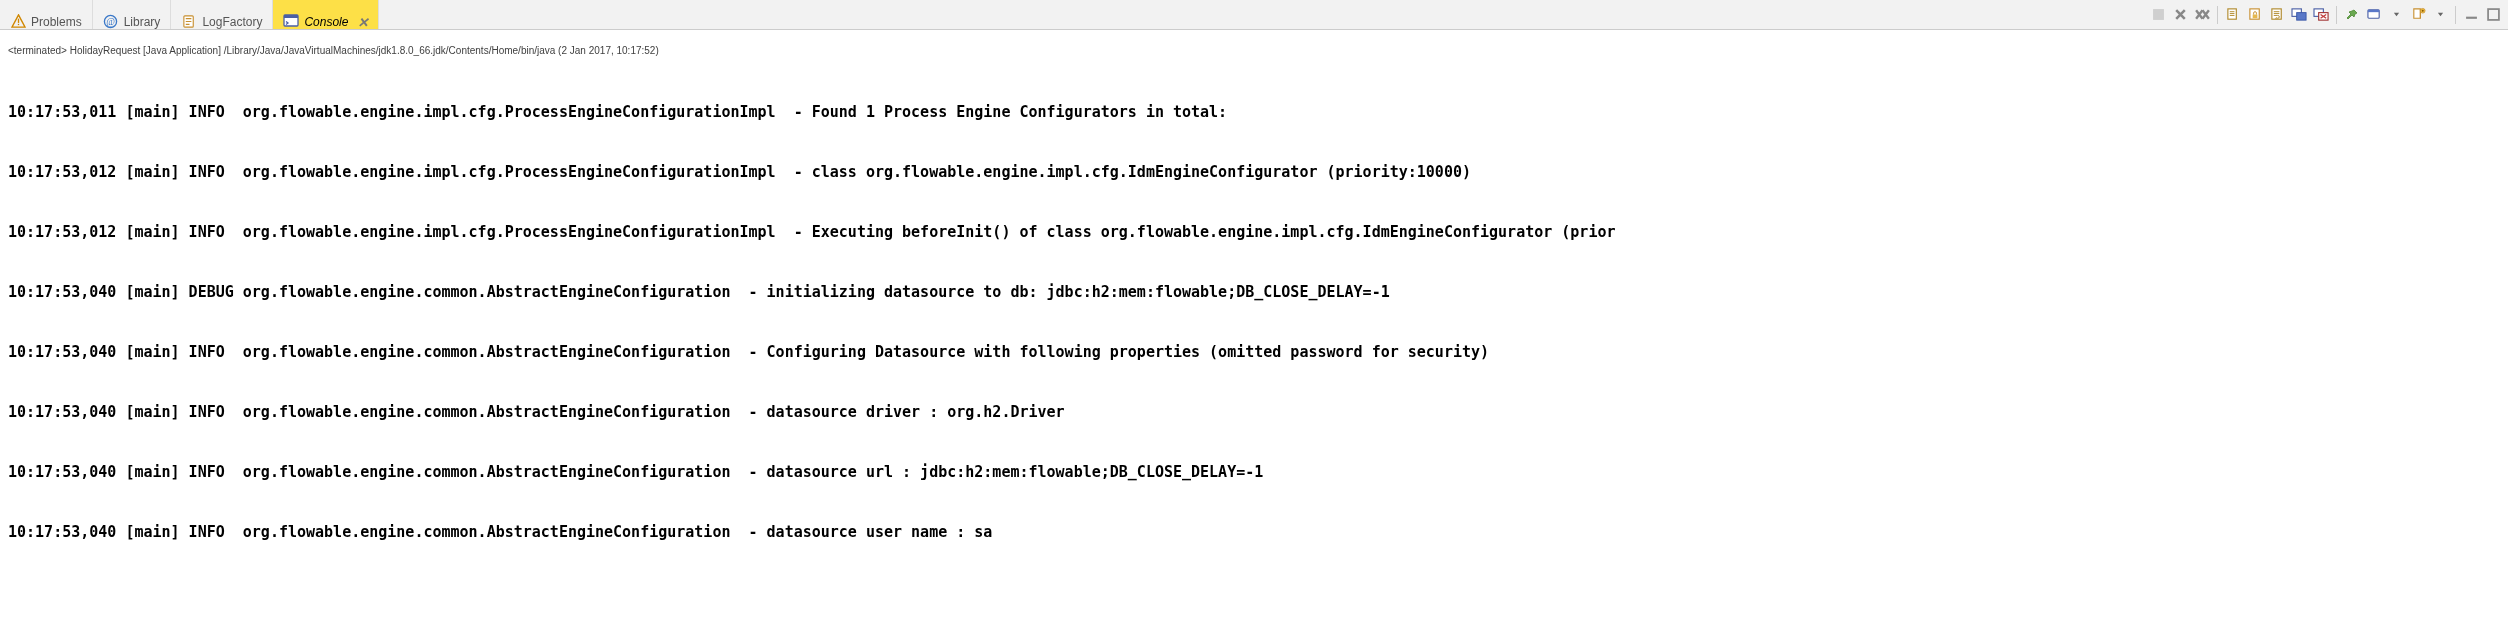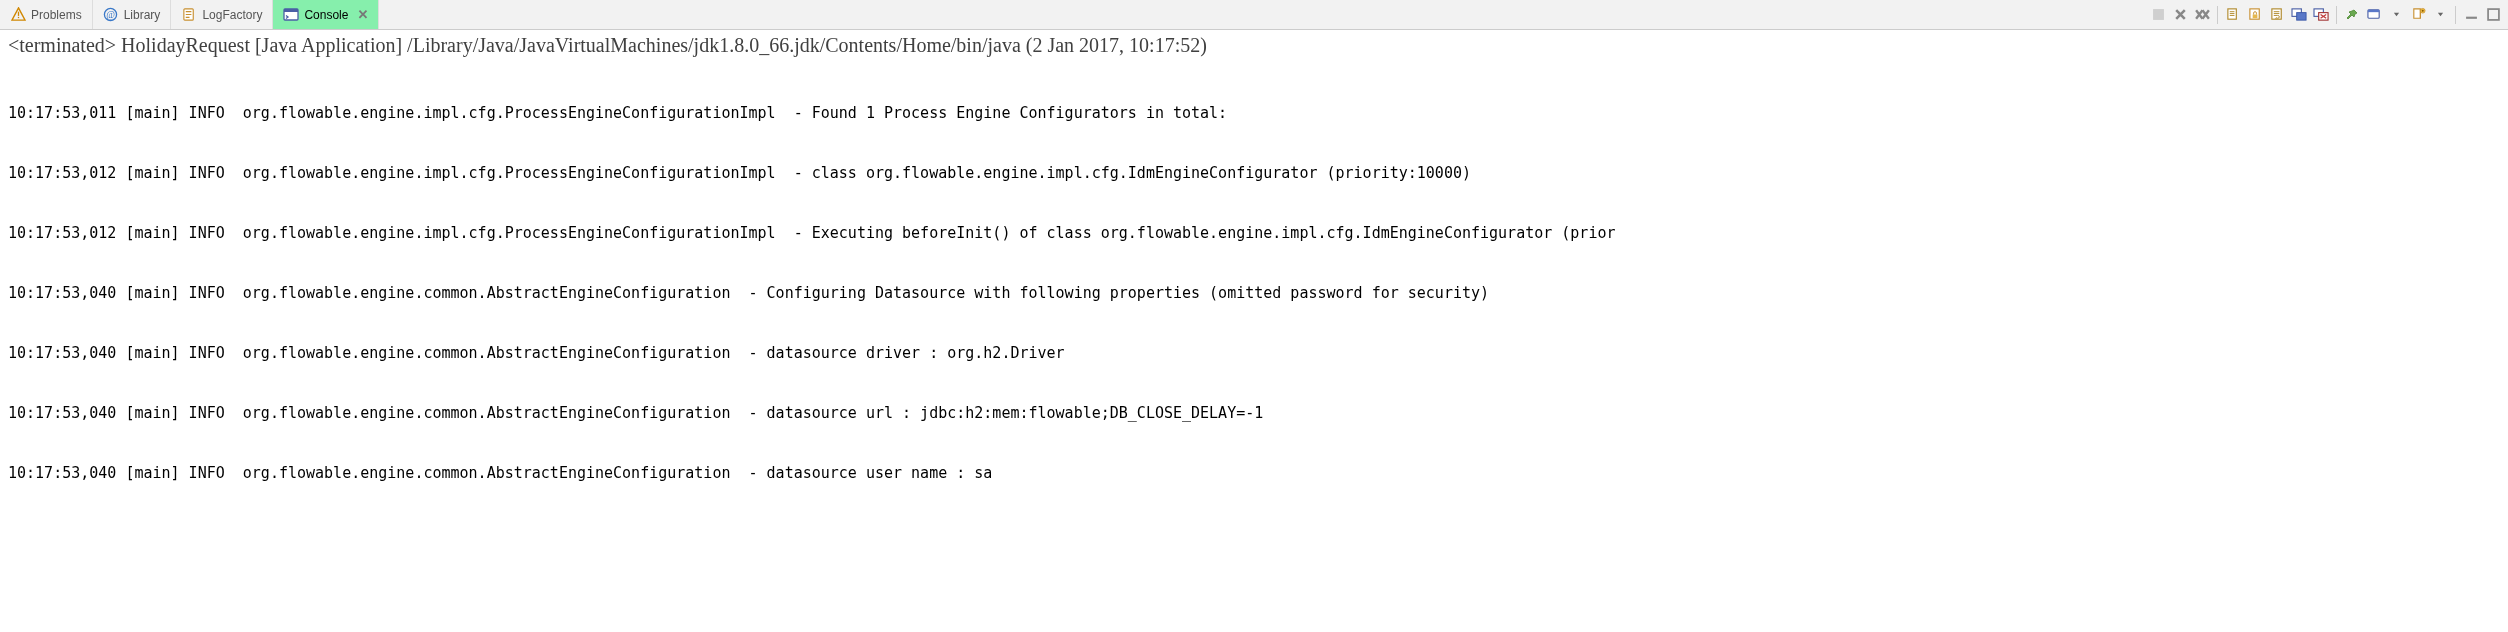--- a/index.html
+++ b/index.html
@@ -23,31 +23,32 @@
       display: flex;
       align-items: stretch;
       position: relative;
     }
     .tabs {
       display: flex;
       align-items: stretch;
     }
     .tab {
       display: flex;
-      align-items: center;
+      align-items: flex-end;
       padding: 0 10px;
       border-right: 1px solid #ddd;
       background: #f2f2f2;
       cursor: pointer;
       gap: 5px;
       color: #555;
     }
     .tab.active {
-      background: #86efac;
+      background: #fde047;
       color: #000;
+      font-style: italic;
     }
     .tab .icon-slot {
       width: 16px;
       height: 16px;
       display: inline-flex;
       align-items: center;
       justify-content: center;
     }
     .tab-label {
       font-size: 12px;
@@ -77,36 +78,38 @@
       cursor: pointer;
     }
     .tb-sep {
       width: 1px;
       height: 18px;
       background: #ccc;
       margin: 0 2px;
     }
     .terminated {
       padding: 4px 8px;
-      font-size: 20px;
+      font-size: 10px;
       color: #404040;
-      font-family: Liberation Serif, serif;
+      font-family: Liberation Sans, sans-serif;
+      margin-top: 11px;
     }
     .console-output {
       font-family: Monaco, Menlo, "Lucida Console", monospace;
       font-size: 15px;
       line-height: 20px;
       padding: 2px 8px;
       white-space: pre;
       color: #000;
       overflow: hidden;
     }
     .log-line {
       display: block;
       white-space: pre;
+      font-weight: bold;
     }
   </style>
 </head>
 <body>
 
 <div class="tab-bar">
   <div class="tabs">
     <div class="tab">
       <span class="icon-slot">
         <svg width="15" height="15" viewBox="0 0 16 16">
@@ -241,20 +244,21 @@
     </span>
   </div>
 </div>
 
 <div class="terminated">&lt;terminated&gt; HolidayRequest [Java Application] /Library/Java/JavaVirtualMachines/jdk1.8.0_66.jdk/Contents/Home/bin/java (2 Jan 2017, 10:17:52)</div>
 
 <div class="console-output">
   <span class="log-line">10:17:53,011 [main] INFO  org.flowable.engine.impl.cfg.ProcessEngineConfigurationImpl  - Found 1 Process Engine Configurators in total:</span>
   <span class="log-line">10:17:53,012 [main] INFO  org.flowable.engine.impl.cfg.ProcessEngineConfigurationImpl  - class org.flowable.engine.impl.cfg.IdmEngineConfigurator (priority:10000)</span>
   <span class="log-line">10:17:53,012 [main] INFO  org.flowable.engine.impl.cfg.ProcessEngineConfigurationImpl  - Executing beforeInit() of class org.flowable.engine.impl.cfg.IdmEngineConfigurator (prior</span>
+  <span class="log-line">10:17:53,040 [main] DEBUG org.flowable.engine.common.AbstractEngineConfiguration  - initializing datasource to db: jdbc:h2:mem:flowable;DB_CLOSE_DELAY=-1</span>
   <span class="log-line">10:17:53,040 [main] INFO  org.flowable.engine.common.AbstractEngineConfiguration  - Configuring Datasource with following properties (omitted password for security)</span>
   <span class="log-line">10:17:53,040 [main] INFO  org.flowable.engine.common.AbstractEngineConfiguration  - datasource driver : org.h2.Driver</span>
   <span class="log-line">10:17:53,040 [main] INFO  org.flowable.engine.common.AbstractEngineConfiguration  - datasource url : jdbc:h2:mem:flowable;DB_CLOSE_DELAY=-1</span>
   <span class="log-line">10:17:53,040 [main] INFO  org.flowable.engine.common.AbstractEngineConfiguration  - datasource user name : sa</span>
   
   
   
   
   
   

